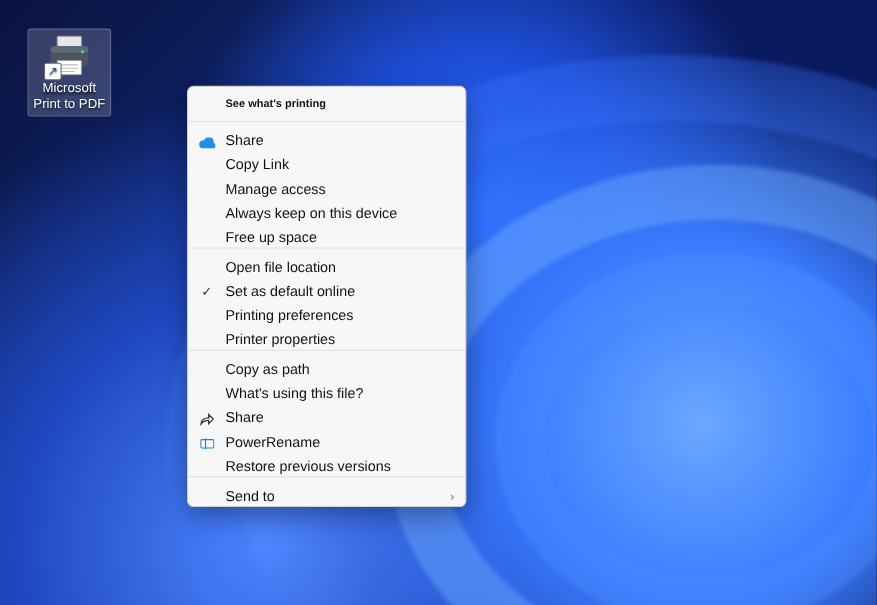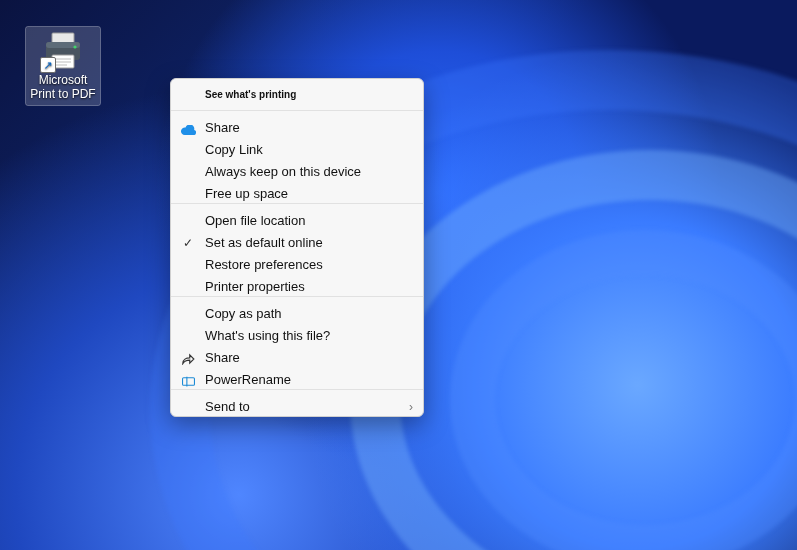--- a/index.html
+++ b/index.html
@@ -172,40 +172,44 @@
         </svg>
     </span>
     <span class="mi-label">Share</span>
   </div>
   <div class="menu-item">
     <span class="mi-icon"></span>
     <span class="mi-label">Copy Link</span>
   </div>
   <div class="menu-item">
     <span class="mi-icon"></span>
+    <span class="mi-label">Manage access</span>
+  </div>
+  <div class="menu-item">
+    <span class="mi-icon"></span>
     <span class="mi-label">Always keep on this device</span>
   </div>
   <div class="menu-item">
     <span class="mi-icon"></span>
     <span class="mi-label">Free up space</span>
   </div>
 
   <div class="menu-sep"></div>
 
   <div class="menu-item">
     <span class="mi-icon"></span>
     <span class="mi-label">Open file location</span>
   </div>
   <div class="menu-item">
     <span class="mi-icon checkmark">✓</span>
     <span class="mi-label">Set as default online</span>
   </div>
   <div class="menu-item">
     <span class="mi-icon"></span>
-    <span class="mi-label">Restore preferences</span>
+    <span class="mi-label">Printing preferences</span>
   </div>
   <div class="menu-item">
     <span class="mi-icon"></span>
     <span class="mi-label">Printer properties</span>
   </div>
 
   <div class="menu-sep"></div>
 
   <div class="menu-item">
     <span class="mi-icon"></span>
@@ -225,20 +229,24 @@
   </div>
   <div class="menu-item">
     <span class="mi-icon powerrename">
       <svg width="13" height="11" viewBox="0 0 24 20">
           <rect x="1" y="3" width="22" height="14" rx="2" fill="none" stroke="#1c8bd6" stroke-width="2"></rect>
           <line x1="9" y1="1" x2="9" y2="19" stroke="#1c8bd6" stroke-width="2"></line>
         </svg>
     </span>
     <span class="mi-label">PowerRename</span>
   </div>
+  <div class="menu-item">
+    <span class="mi-icon"></span>
+    <span class="mi-label">Restore previous versions</span>
+  </div>
 
   <div class="menu-sep"></div>
 
   <div class="menu-item">
     <span class="mi-icon"></span>
     <span class="mi-label">Send to</span>
     <span class="mi-sub">›</span>
   </div>
 </div>
 

